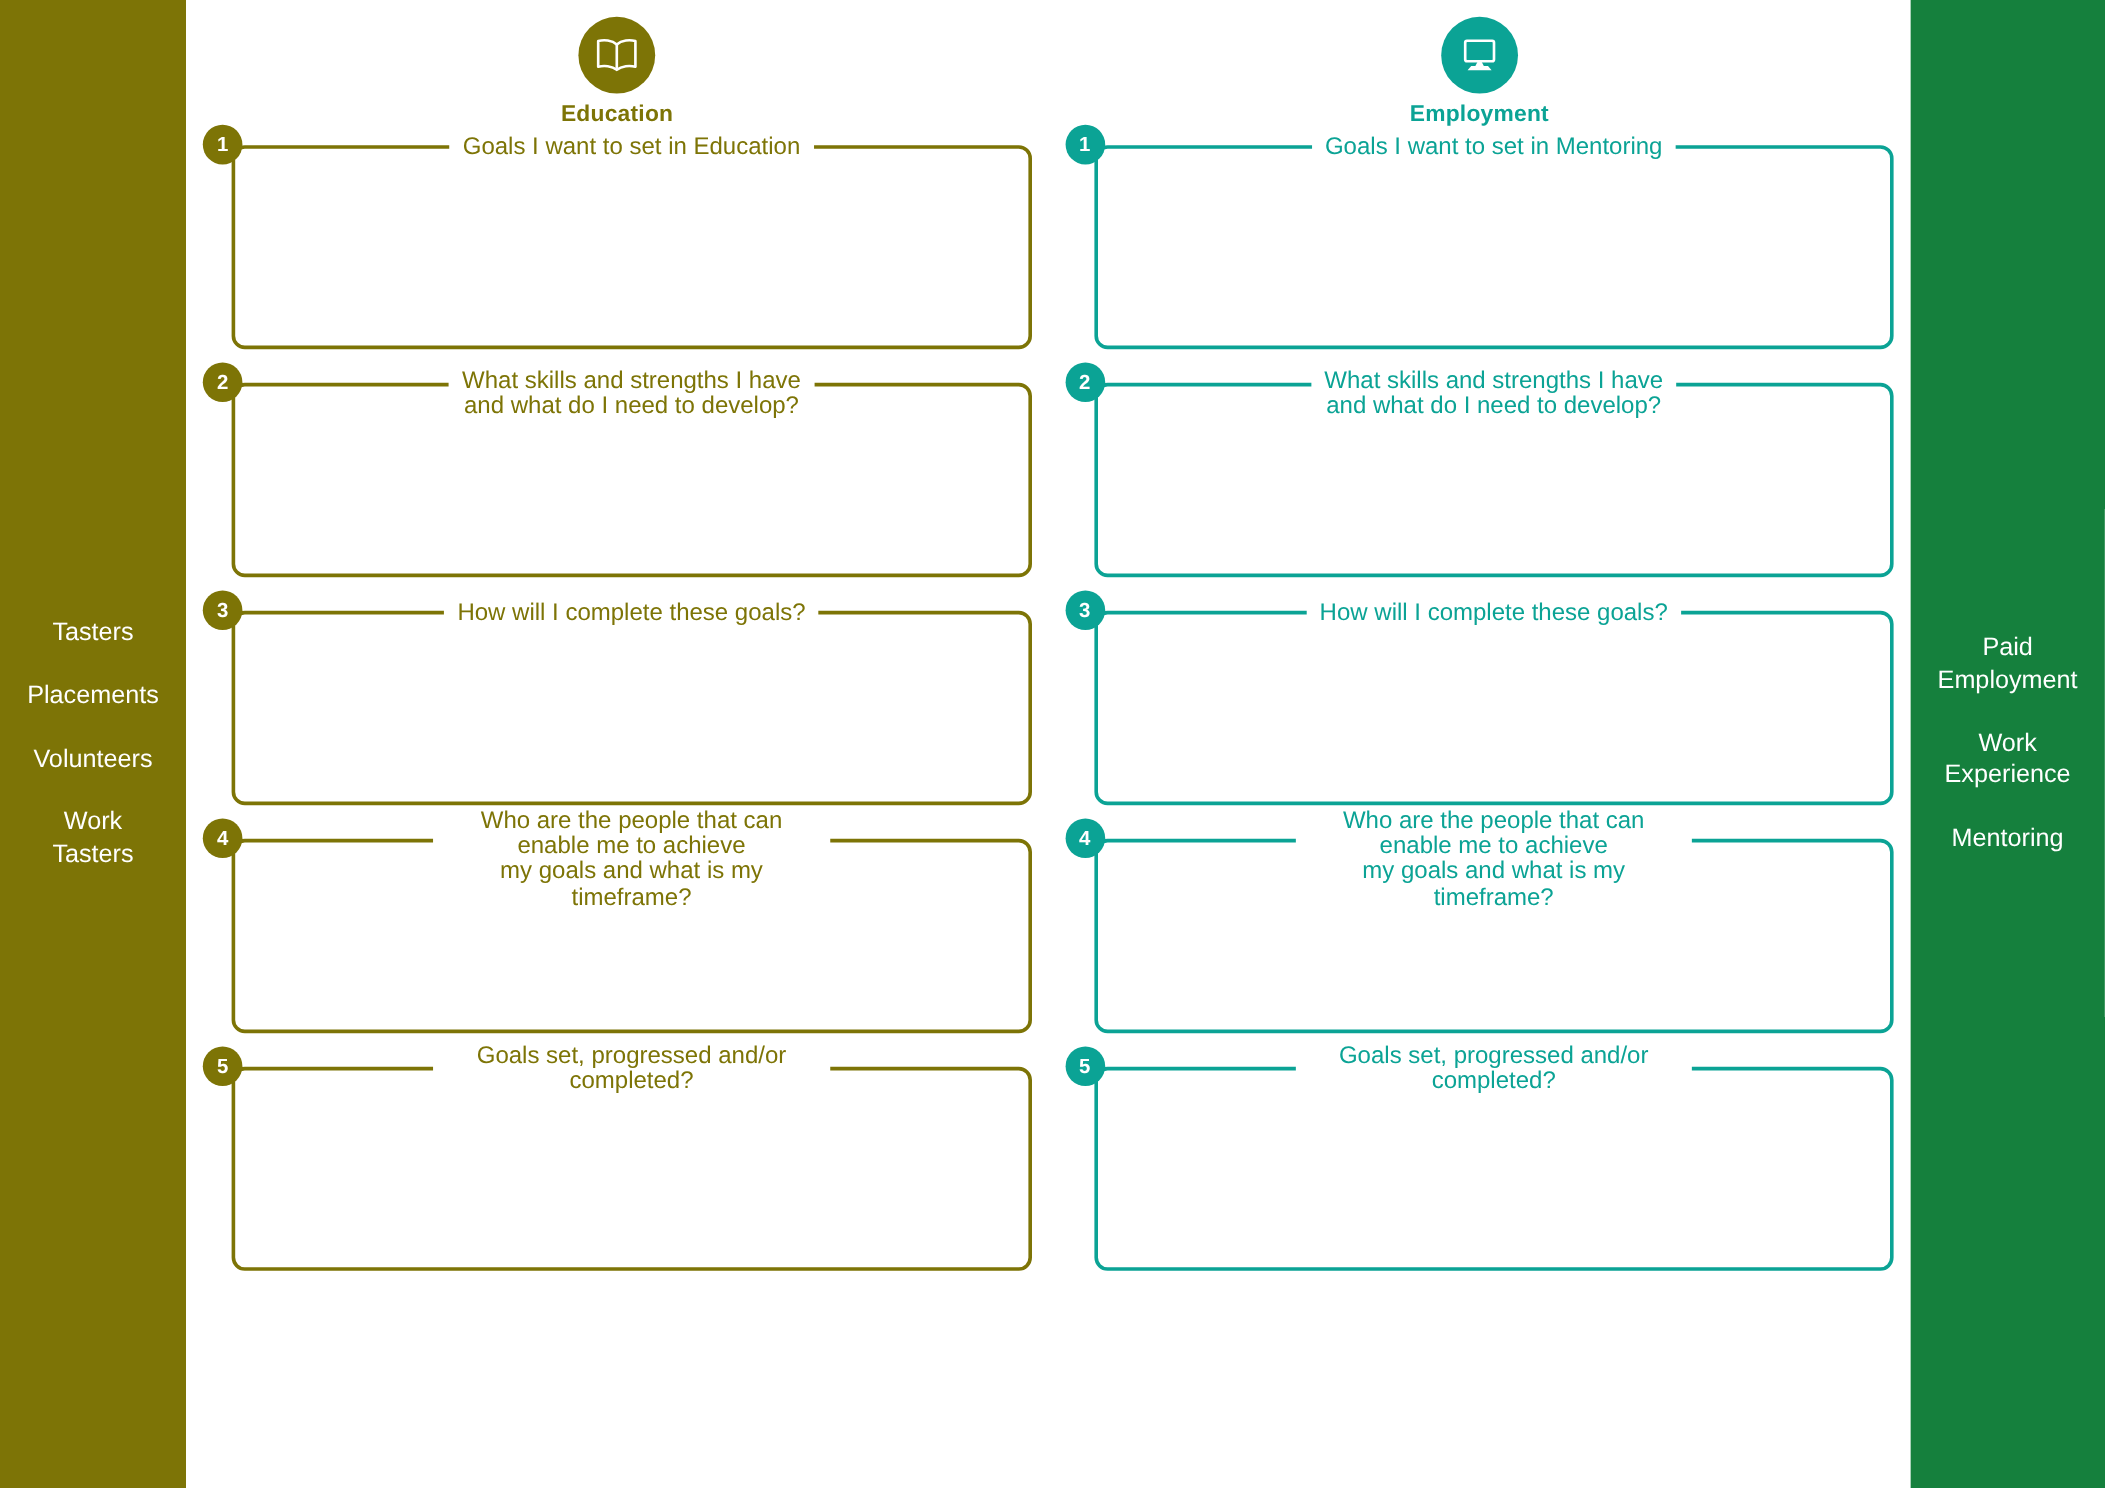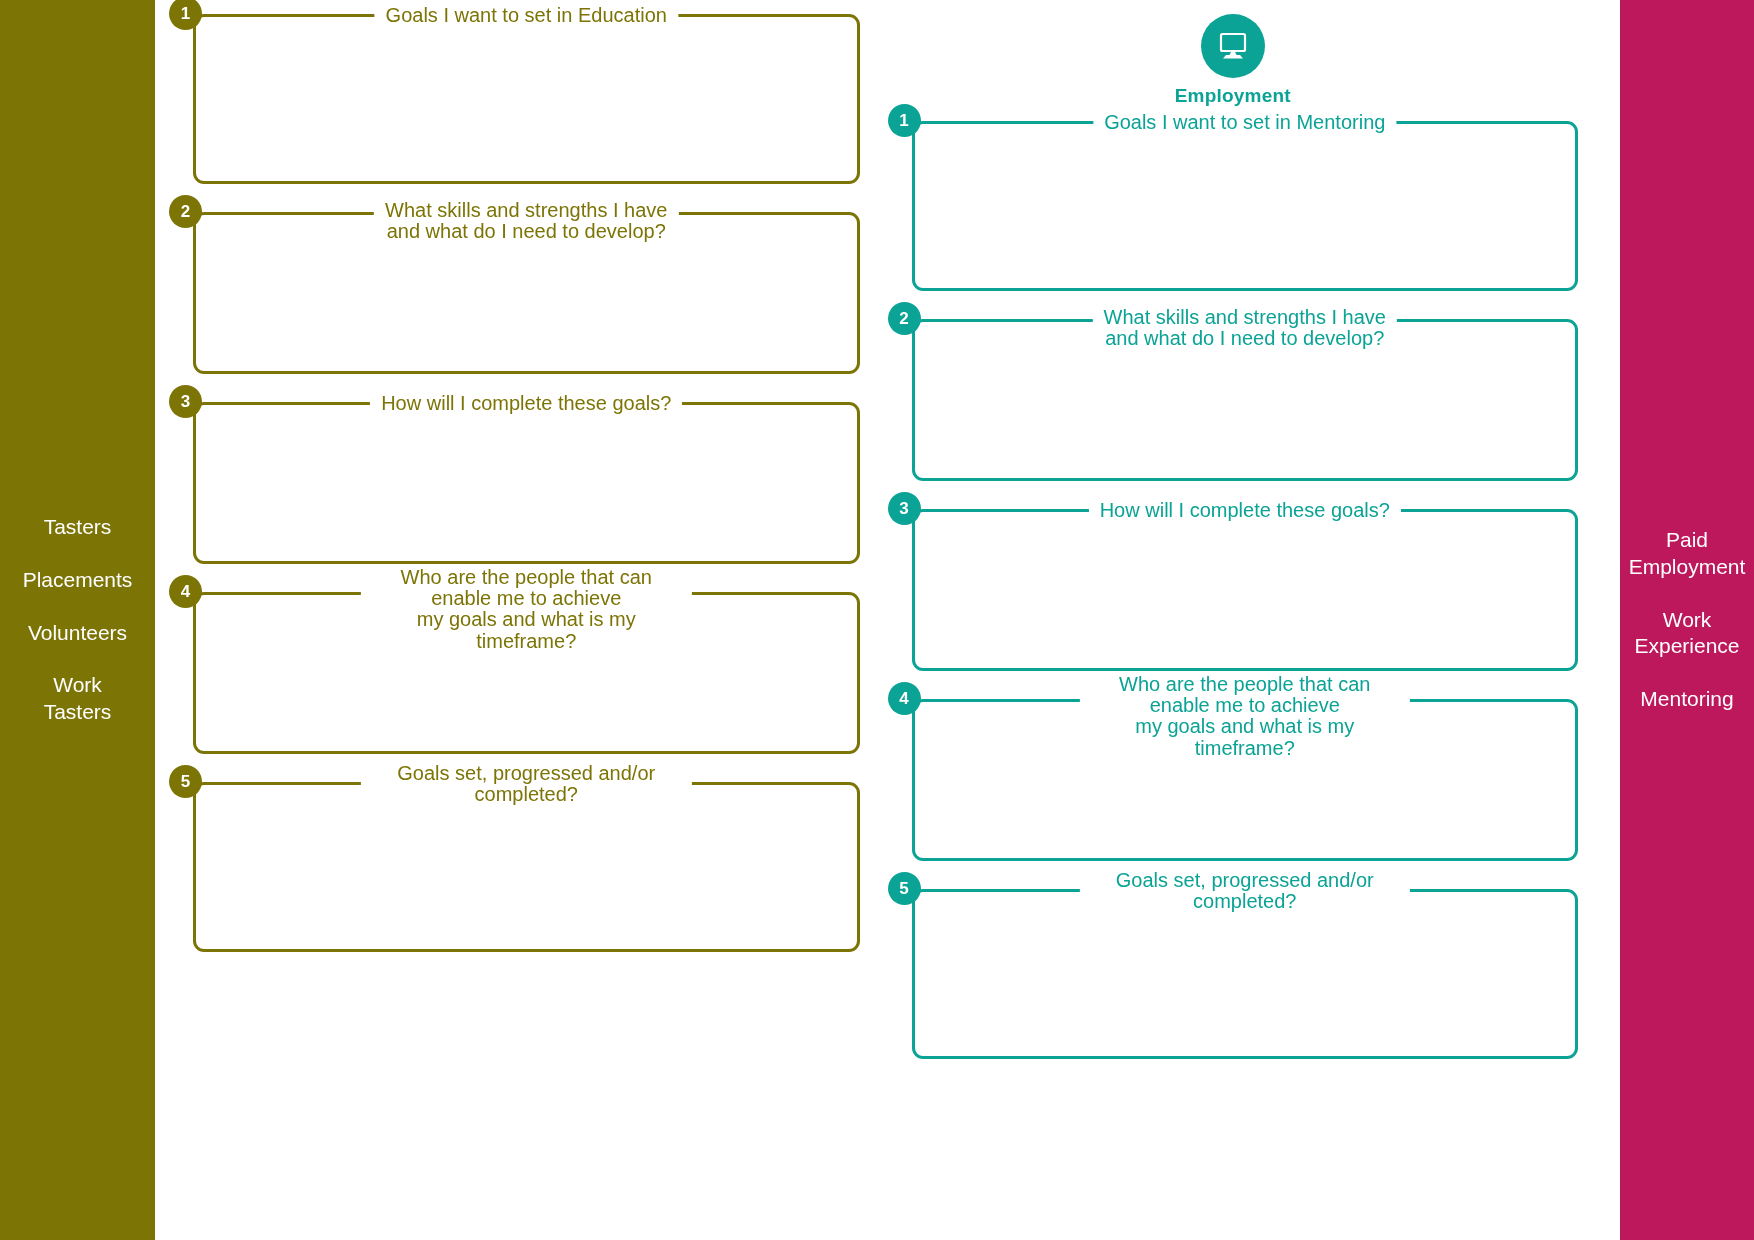--- a/index.html
+++ b/index.html
@@ -16,21 +16,21 @@
     position:absolute;top:0;bottom:0;
     display:flex;flex-direction:column;
     align-items:center;justify-content:center;
     color:#ffffff;
     font-size:21px;
     line-height:1.28;
     text-align:center;
     box-sizing:border-box;
   }
   .rail-left{left:0;width:155px;background:#7d7406;}
-  .rail-right{right:0;width:134px;background:#be185d;}
+  .rail-right{right:0;width:162px;background:#15803d;}
   .rail-item{margin:13px 0;white-space:pre-line;}
 
   
   .canvas{
     position:absolute;
     left:155px;right:162px;top:0;bottom:0;
     background:#ffffff;
   }
 
   .columns{
@@ -136,20 +136,30 @@
 Employment</div>
   <div class="rail-item">Work
 Experience</div>
   <div class="rail-item">Mentoring</div>
 </div>
 
 <div class="canvas">
   <div class="columns">
 
     <div class="column edu">
+      <div class="col-head">
+        <div class="col-badge">
+          <svg width="40" height="32" viewBox="0 0 40 32" aria-hidden="true">
+            <path d="M20 7 C16 3.4 9.2 3 4.5 4.2 L4.5 25.6 C9.2 24.4 16 24.8 20 28.2
+                     C24 24.8 30.8 24.4 35.5 25.6 L35.5 4.2 C30.8 3 24 3.4 20 7 Z" fill="none" stroke="#ffffff" stroke-width="2.2" stroke-linejoin="round"></path>
+            <line x1="20" y1="7" x2="20" y2="28.2" stroke="#ffffff" stroke-width="2.2"></line>
+          </svg>
+        </div>
+        <div class="col-title">Education</div>
+      </div>
 
       <div class="fields">
 
         <div class="field">
           <div class="field-num">
             <span>1</span>
           </div>
           <div class="field-frame h-1">
             <div class="field-caption">Goals I want to set in Education</div>
           </div>

